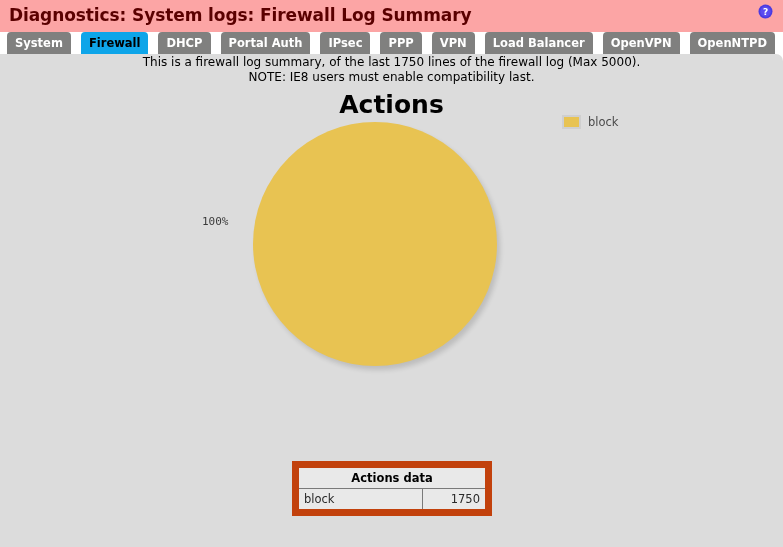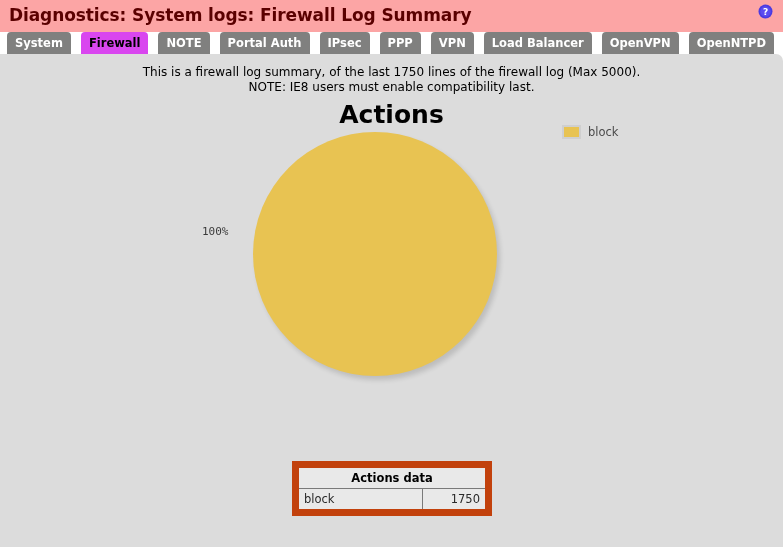--- a/index.html
+++ b/index.html
@@ -62,21 +62,21 @@
     background: #80807f;
     color: #ffffff;
     font-family: "DejaVu Sans", "Liberation Sans", sans-serif;
     font-size: 11.5px;
     font-weight: bold;
     border-radius: 4px 4px 0 0;
     cursor: pointer;
     box-sizing: border-box;
   }
   .tab.active {
-    background: #d946ef;
+    background: #0ea5e9;
     color: #000000;
   }
 
   
   .content {
     position: relative;
     width: 783px;
     height: 493px;
     background: #dcdcdc;
     border-radius: 0 7px 0 0;
@@ -92,21 +92,21 @@
   }
   .subnav a {
     color: #8a3324;
     text-decoration: none;
     cursor: pointer;
   }
   .subnav .sep { color: #000000; }
   .subnav .current { color: #000000; }
 
   .description {
-    margin-top: 11px;
+    margin-top: 1px;
     text-align: center;
     font-size: 12px;
     line-height: 15px;
     color: #000000;
   }
 
   
   .chart-wrap {
     position: relative;
     height: 320px;
@@ -205,21 +205,21 @@
       <circle cx="7.5" cy="7.5" r="7" fill="#4c3ae0"></circle>
       <circle cx="7.5" cy="7.5" r="5.2" fill="#5b4bf0"></circle>
       <text x="7.5" y="11" text-anchor="middle" font-family="DejaVu Sans, sans-serif" font-size="9" font-weight="bold" fill="#ffffff">?</text>
     </svg>
   </span>
 </div>
 
 <div class="tabbar">
   <div class="tab">System</div>
   <div class="tab active">Firewall</div>
-  <div class="tab">NOTE</div>
+  <div class="tab">DHCP</div>
   <div class="tab">Portal Auth</div>
   <div class="tab">IPsec</div>
   <div class="tab">PPP</div>
   <div class="tab">VPN</div>
   <div class="tab">Load Balancer</div>
   <div class="tab">OpenVPN</div>
   <div class="tab">OpenNTPD</div>
   <div class="tab">Settings</div>
 </div>
 

